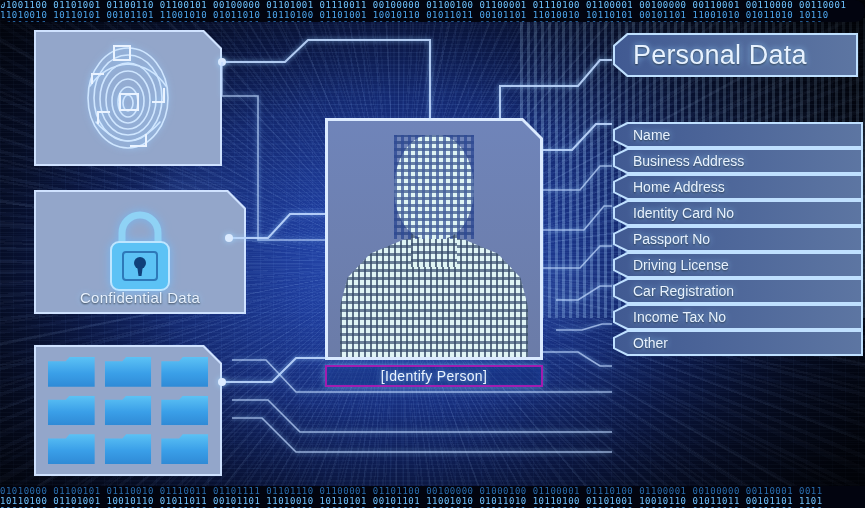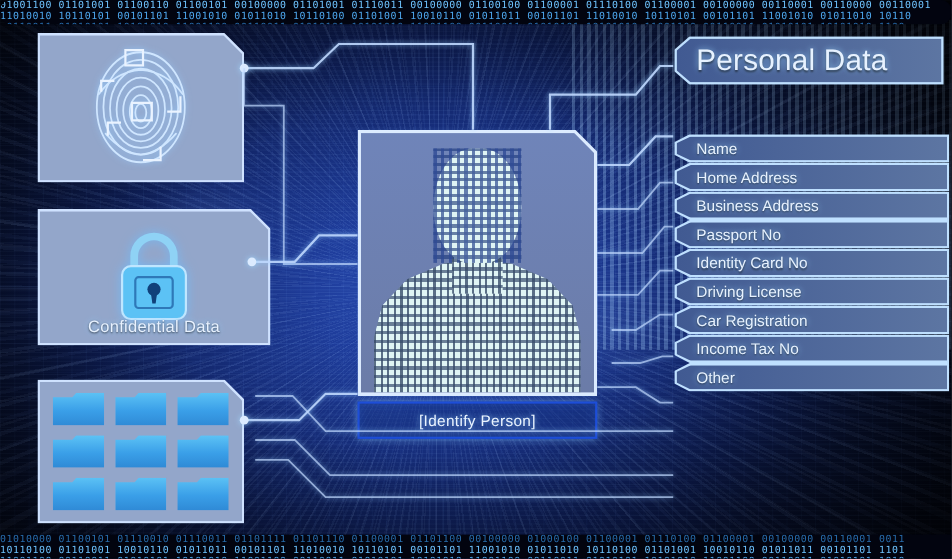--- a/index.html
+++ b/index.html
@@ -196,22 +196,22 @@
     opacity:.8;
   }
   .sil-digits.head{
     background-image:
       repeating-linear-gradient(90deg, rgba(30,60,140,.80) 0 3px, rgba(0,0,0,0) 3px 7px),
       repeating-linear-gradient(0deg, rgba(0,0,0,0) 0 4px, rgba(24,52,120,.75) 4px 7px);
   }
 
   
   #identify-btn{
-    position:absolute;left:325px;top:365px;width:218px;height:34px;
-    border:2px solid #1d4ed8;
+    position:absolute;left:325px;top:365px;width:218px;height:22px;
+    border:2px solid #a21caf;
     box-sizing:border-box;
     background:rgba(22,52,130,.45);
     box-shadow:0 0 7px rgba(130,195,255,.6), inset 0 0 10px rgba(40,90,190,.4);
     display:flex;align-items:center;justify-content:center;
     color:#eaf4ff;font-size:14px;letter-spacing:.3px;
     text-shadow:0 0 6px rgba(150,210,255,.9);
   }
 
   
   #title-bar{
@@ -398,39 +398,39 @@
 
     <div class="field-row notch-box">
       <div class="nb-edge"></div>
       <div class="nb-inner"></div>
       <div class="nb-text">Name</div>
     </div>
 
     <div class="field-row notch-box">
       <div class="nb-edge"></div>
       <div class="nb-inner"></div>
+      <div class="nb-text">Business Address</div>
+    </div>
+
+    <div class="field-row notch-box">
+      <div class="nb-edge"></div>
+      <div class="nb-inner"></div>
       <div class="nb-text">Home Address</div>
     </div>
 
     <div class="field-row notch-box">
       <div class="nb-edge"></div>
       <div class="nb-inner"></div>
-      <div class="nb-text">Business Address</div>
+      <div class="nb-text">Identity Card No</div>
     </div>
 
     <div class="field-row notch-box">
       <div class="nb-edge"></div>
       <div class="nb-inner"></div>
       <div class="nb-text">Passport No</div>
-    </div>
-
-    <div class="field-row notch-box">
-      <div class="nb-edge"></div>
-      <div class="nb-inner"></div>
-      <div class="nb-text">Identity Card No</div>
     </div>
 
     <div class="field-row notch-box">
       <div class="nb-edge"></div>
       <div class="nb-inner"></div>
       <div class="nb-text">Driving License</div>
     </div>
 
     <div class="field-row notch-box">
       <div class="nb-edge"></div>

